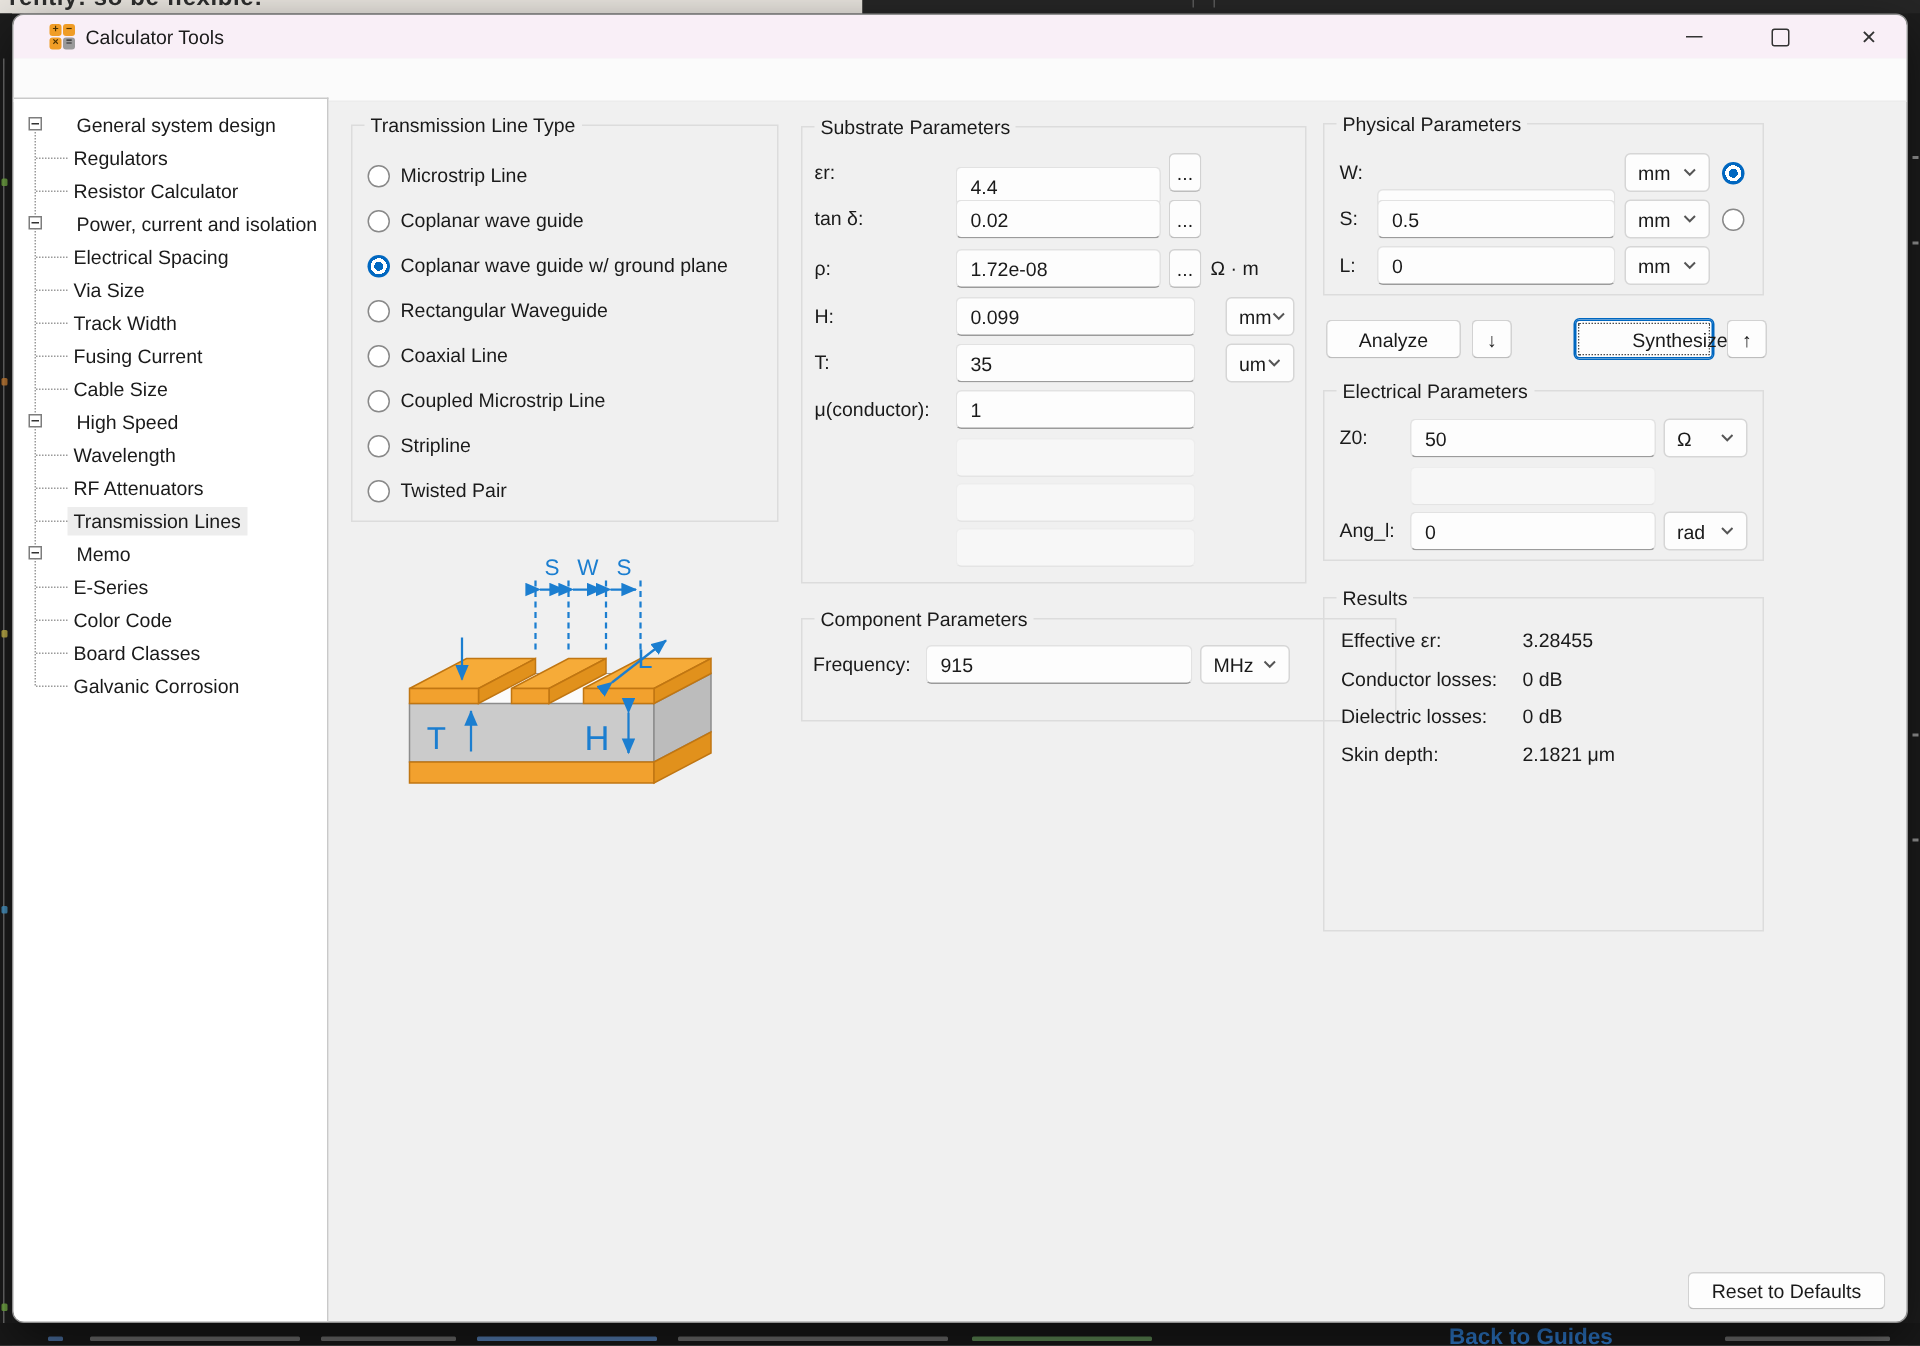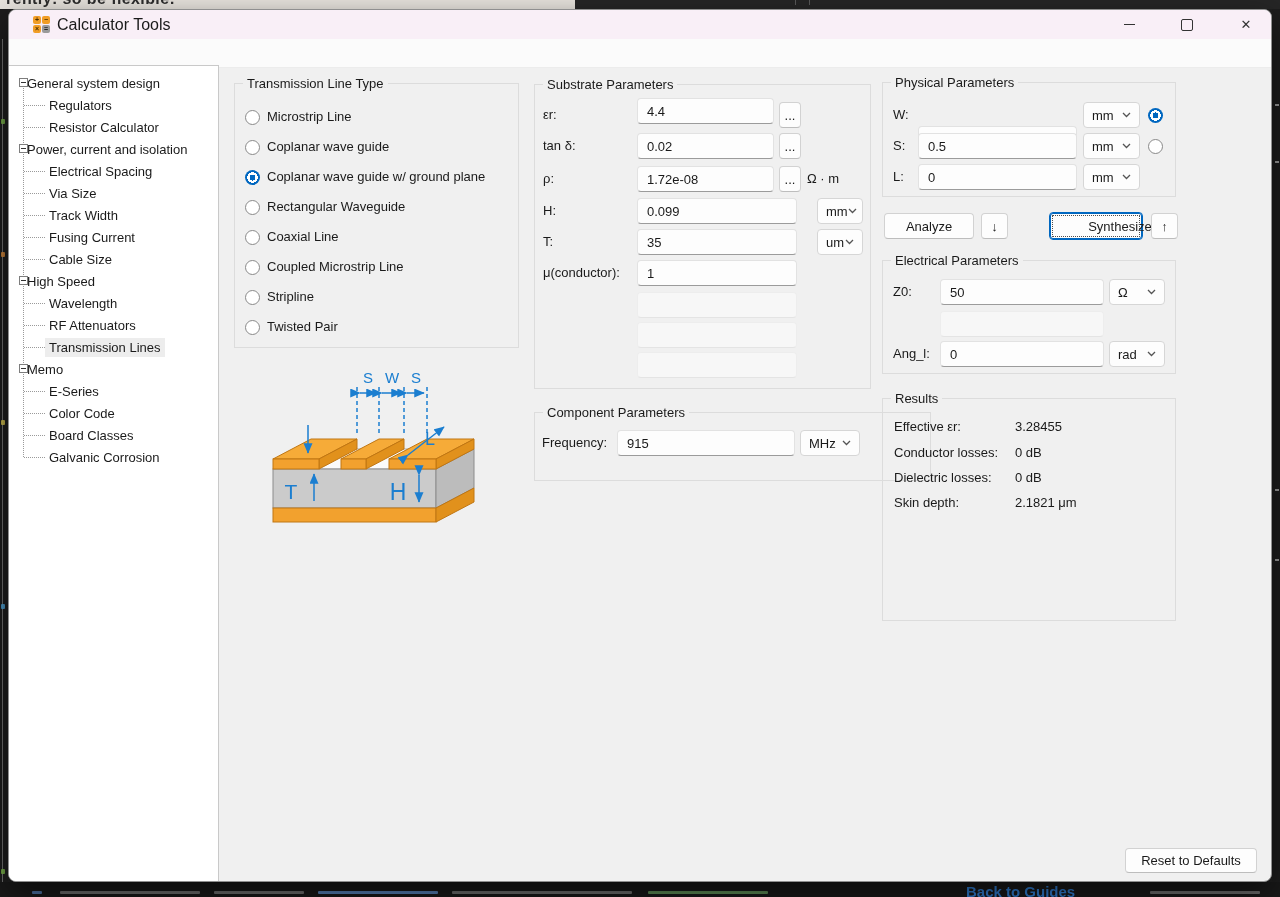--- a/index.html
+++ b/index.html
@@ -23,35 +23,35 @@
 
   
   .window{position:absolute;left:8px;top:9px;width:1264px;height:873px;background:#f0f0f0;
           border:1px solid #8f8f8f;border-radius:8px;box-shadow:0 12px 34px rgba(0,0,0,.55);
           overflow:hidden;box-sizing:border-box;}
   .titlebar{position:absolute;left:0;top:0;right:0;height:29px;background:#f9eff7;}
   .app-icon{position:absolute;left:24px;top:6px;width:17px;height:17px;display:grid;
             grid-template-columns:8px 8px;grid-template-rows:8px 8px;gap:1px;}
   .app-icon span{border-radius:2px;font-size:7px;line-height:8px;text-align:center;color:#4a3000;font-weight:700;background:#f09d26;}
   .app-icon span:nth-child(4){background:#9a9a9a;color:#2a2a2a;}
-  .win-title{position:absolute;left:48px;top:0;height:29px;line-height:29px;font-size:16px;color:#1a1a1a;}
+  .win-title{position:absolute;left:48px;top:0;height:29px;line-height:29px;font-size:13px;color:#1a1a1a;}
   .wc{position:absolute;top:0;width:46px;height:29px;display:flex;align-items:center;justify-content:center;font-size:13px;color:#333;}
   .wc .min-line{width:11px;height:1px;background:#333;}
   .wc .max-box{width:10px;height:10px;border:1px solid #333;border-radius:2px;}
 
   .menubar{position:absolute;left:0;top:29px;right:0;height:28px;background:#fbfbfb;border-bottom:1px solid #ececec;}
   .menu-item{position:absolute;top:0;height:28px;line-height:28px;font-size:13px;padding:0 2px;margin-top:34px;}
 
   
   .tree{position:absolute;left:0;top:55px;width:210px;bottom:0;background:#fff;
         border-top:1px solid #c9c9c9;border-right:1px solid #c9c9c9;box-sizing:border-box;}
   .tvline{position:absolute;left:14px;width:0;border-left:1px dotted #9a9a9a;}
   .trow{position:absolute;left:0;width:100%;height:22px;font-size:13px;display:flex;align-items:center;}
   .trow .tlabel{white-space:nowrap;padding:2px 4px;}
-  .trow.root .tlabel{margin-left:14px;}
+  .trow.root .tlabel{margin-left:38px;}
   .trow.child .tlabel{margin-left:36px;}
   .trow.child::before{content:"";position:absolute;left:15px;top:11px;width:21px;border-top:1px dotted #9a9a9a;}
   .trow.selected .tlabel{background:#ededed;}
   .exp{position:absolute;left:10px;top:6px;width:9px;height:9px;border:1px solid #7d7d7d;background:#fff;box-sizing:border-box;}
   .exp::before{content:"";position:absolute;left:1px;right:1px;top:3px;border-top:1px solid #333;}
 
   
   .gb{position:absolute;border:1px solid #dcdcdc;box-sizing:border-box;padding-left:12px;}
   .gtitle{position:absolute;top:-9px;left:8px;background:#f0f0f0;padding:0 4px;font-size:13px;line-height:17px;white-space:nowrap;}
   .lbl{position:absolute;font-size:13px;white-space:nowrap;line-height:18px;}
@@ -267,21 +267,21 @@
         <text x="174" y="84" font-size="18">L</text>
         <text x="35" y="138" font-size="21">T</text>
         <text x="142" y="139" font-size="23">H</text>
       </g>
     </svg>
 
     <div class="gb" style="left:525px;top:74px;width:337px;height:305px">
       <span class="gtitle">Substrate Parameters</span>
 
       <span class="lbl" style="left:8px;top:21px">εr:</span>
-      <input class="inp" style="left: 102px; top: 13px; width: 137px;" value="4.4">
+      <input class="inp" style="left: 102px; top: 26px; width: 137px;" value="4.4">
       <div class="btn" style="left:244px;top:17px;width:22px">...</div>
 
       <span class="lbl" style="left:8px;top:52px">tan δ:</span>
       <input class="inp" style="left: 102px; top: 48px; width: 137px;" value="0.02">
       <div class="btn" style="left:244px;top:48px;width:22px">...</div>
 
       <span class="lbl" style="left:8px;top:85px">ρ:</span>
       <input class="inp" style="left: 102px; top: 81px; width: 137px;" value="1.72e-08">
       <div class="btn" style="left:244px;top:81px;width:22px">...</div>
       <span class="lbl" style="left:272px;top:85px">Ω · m</span>

